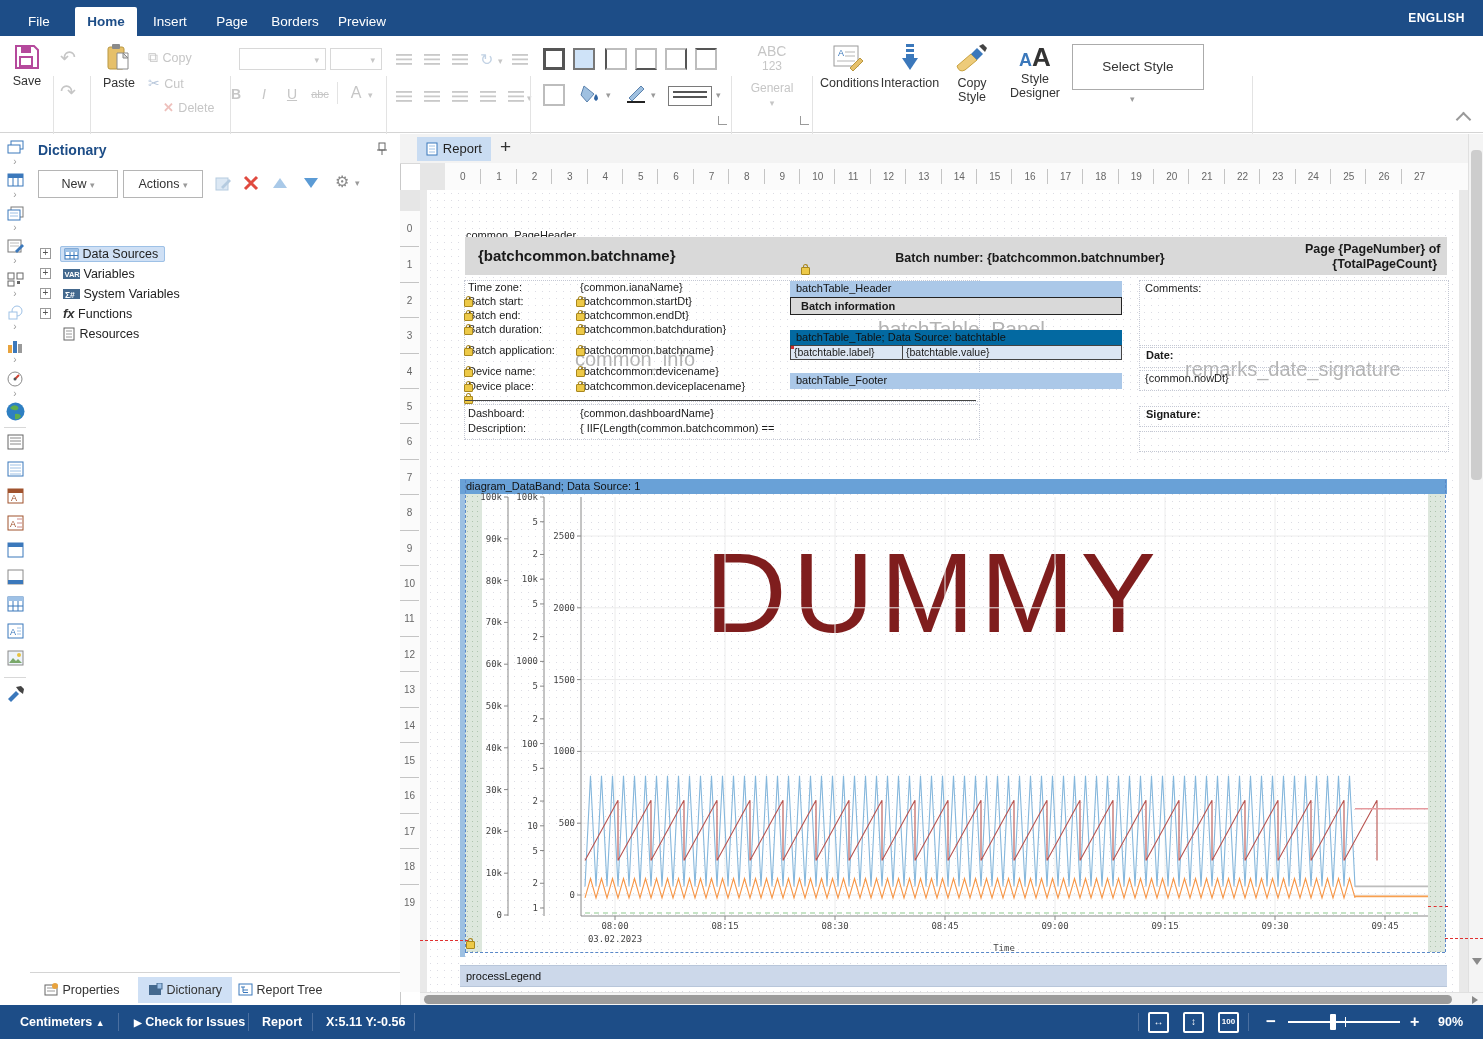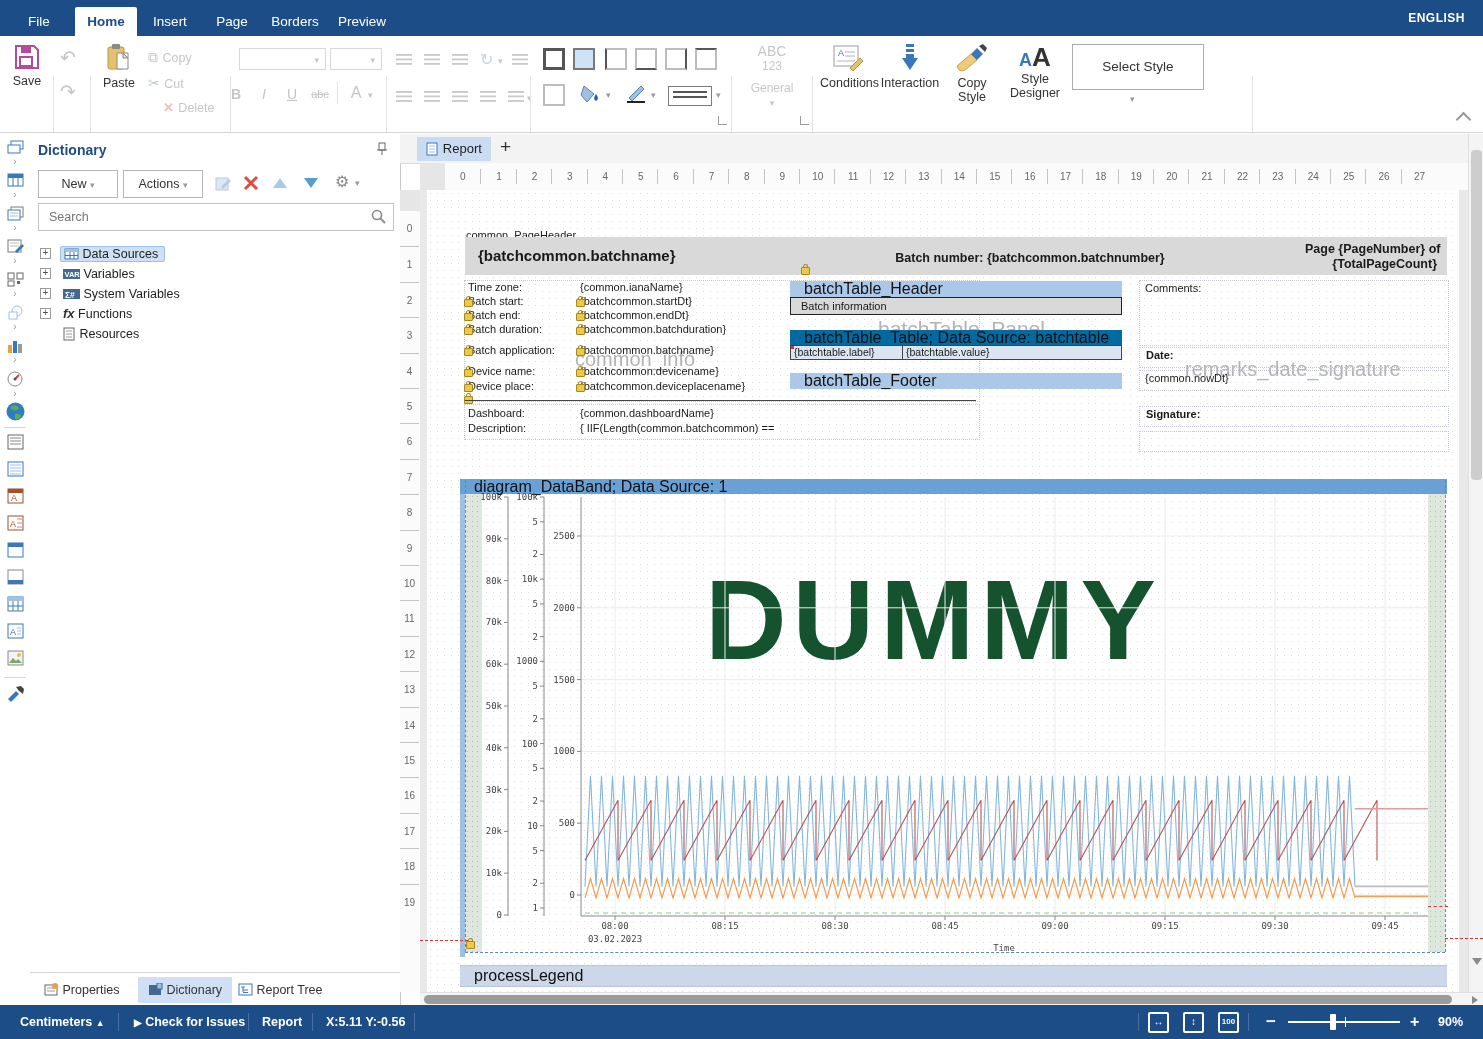--- a/index.html
+++ b/index.html
@@ -50,21 +50,21 @@
   .doctabs{left:400px;top:134px;width:1068px;height:29px;background:#f3f3f3;border-bottom:1px solid #d9d9d9}
   .doctab{background:#c9dcf2;font-size:13px;color:#222;line-height:24px}
   .hruler{left:420px;top:163px;width:1048px;height:27px;background:#fbfbfb;border-bottom:1px solid #cfcfcf;overflow:hidden}
   .vruler{left:400px;top:190px;width:20px;height:802px;background:#fbfbfb;border-right:1px solid #cfcfcf;overflow:hidden}
   .rcell{position:absolute;font-size:10px;color:#666;text-align:center}
   .canvasbg{left:420px;top:190px;width:1048px;height:802px;background:#e9e9e9}
   .page{left:427px;top:190px;width:1032px;height:802px;background:#fff;
         background-image:radial-gradient(#dcdce4 0.8px,transparent 0.8px);background-size:7px 7px}
   .comp{font-size:11px;color:#1a1a1a;white-space:nowrap}
   .dotted{border:1px dotted #c4c8d4}
-  .band{font-size:16px;color:#111;line-height:15px;padding-left:14px;white-space:nowrap;box-sizing:border-box}
+  .band{font-size:11px;color:#111;line-height:15px;padding-left:6px;white-space:nowrap;box-sizing:border-box}
   .wm{color:#b3b3b3;white-space:nowrap}
   .lock{width:7px;height:6px;background:#edc948;border:1px solid #a8871f;border-radius:1px}
   .lock:before{content:"";position:absolute;left:1px;top:-4px;width:3px;height:3px;
                border:1px solid #a8871f;border-bottom:none;border-radius:3px 3px 0 0}
   .greenstrip{width:17px;background:#dde7dd;background-image:radial-gradient(#aec4ae 0.8px,transparent 0.8px);background-size:5px 5px}
   .bdash-v{width:0;border-left:1px dashed #5a88c8}
   .bdash-h{height:0;border-top:1px dashed #5a88c8}
   .rdash{height:0;border-top:1px dashed #e03030}
   
   .vsb{left:1468px;top:134px;width:15px;height:858px;background:#f4f4f4;border-left:1px solid #e0e0e0}
@@ -355,27 +355,20 @@
       <rect x="1" y="3" width="12" height="12" fill="#dce8f4" stroke="#b5cbe0"></rect>
       <path d="M6 12 L14 4 l2 2 -8 8 z" fill="#b5cbe0"></path>
     </svg>
   <svg class="abs" style="left:213px;top:41px" width="16" height="16">
       <path d="M2 2 L14 14 M14 2 L2 14" stroke="#e04a3f" stroke-width="3"></path>
     </svg>
   <div class="abs" style="left:243px;top:44px;width:0;height:0;border-left:7px solid transparent;border-right:7px solid transparent;border-bottom:10px solid #a9c9e8"></div>
   <div class="abs" style="left:274px;top:44px;width:0;height:0;border-left:7px solid transparent;border-right:7px solid transparent;border-top:10px solid #5b9bd5"></div>
   <div class="abs" style="left:305px;top:38px;font-size:16px;color:#8a8a8a">⚙</div>
   <span class="abs chev" style="left:325px;top:44px">▾</span>
-  <div class="abs searchbox" style="left:8px;top:69px;width:354px;height:26px">
-    <input placeholder="Search" style="">
-    <svg class="abs" style="right:7px;top:5px" width="15" height="15">
-        <circle cx="6" cy="6" r="4.5" fill="none" stroke="#8a8a8a" stroke-width="1.6"></circle>
-        <path d="M9.5 9.5 L14 14" stroke="#8a8a8a" stroke-width="1.8"></path>
-      </svg>
-  </div>
 
   <div class="abs treerow" style="left:10px;top:110px">
     <span class="abs expander" style="left:0;top:4px">+</span>
     <span class="treesel" style="margin-left:20px"><svg width="15" height="12" style="vertical-align:-2px">
           <rect x="1" y="1" width="13" height="10" fill="#fff" stroke="#3b78bb"></rect>
           <rect x="1" y="1" width="13" height="3" fill="#9ec1e6"></rect>
           <path d="M6 4 v7 M10 4 v7 M1 7.5 h13" stroke="#3b78bb"></path>
         </svg>
       <span>Data Sources</span></span>
   </div>
@@ -541,21 +534,21 @@
 <div class="abs" style="left:465px;top:400px;width:511px;height:1px;background:#444"></div>
 <div class="abs dotted" style="left:464px;top:404px;width:514px;height:34px"></div>
 <div class="abs comp" style="left:468px;top:407px">Dashboard:</div>
 <div class="abs comp" style="left:580px;top:407px">{common.dashboardName}</div>
 <div class="abs comp" style="left:468px;top:422px">Description:</div>
 <div class="abs comp" style="left:580px;top:422px">{ IIF(Length(common.batchcommon) ==</div>
 
 <div class="abs wm" style="left:878px;top:317px;font-size:21px">batchTable_Panel</div>
 <div class="abs band" style="left:790px;top:281px;width:332px;height:16px;background:#abc8e8">batchTable_Header</div>
 <div class="abs" style="left:790px;top:297px;width:332px;height:18px;background:#d9d9d9;border:1px solid #222;box-sizing:border-box">
-  <div class="comp" style="margin:2px 0 0 10px;font-weight:normal">Batch information</div>
+  <div class="comp" style="margin:2px 0 0 10px;font-weight:bold">Batch information</div>
 </div>
 <div class="abs band" style="left:790px;top:330px;width:332px;height:29px;background:#0369a1">batchTable_Table; Data Source: batchtable</div>
 <div class="abs" style="left:790px;top:345px;width:113px;height:15px;background:#dce6f3;border:1px solid #444;box-sizing:border-box">
   <span class="abs" style="left:0;top:0;width:3px;height:3px;background:#d03030"></span>
   <div class="comp" style="margin-left:3px;font-size:10.5px">{batchtable.label}</div>
 </div>
 <div class="abs" style="left:902px;top:345px;width:220px;height:15px;background:#dce6f3;border:1px solid #444;box-sizing:border-box">
   <div class="comp" style="margin-left:3px;font-size:10.5px">{batchtable.value}</div>
 </div>
 <div class="abs band" style="left:790px;top:373px;width:332px;height:16px;background:#abc8e8">batchTable_Footer</div>
@@ -568,21 +561,21 @@
 <div class="abs dotted" style="left:1139px;top:370px;width:308px;height:19px"></div>
 <div class="abs comp" style="left:1145px;top:372px">{common.nowDt}</div>
 <div class="abs dotted" style="left:1139px;top:406px;width:308px;height:19px"></div>
 <div class="abs comp" style="left:1146px;top:408px;font-weight:bold">Signature:</div>
 <div class="abs dotted" style="left:1139px;top:431px;width:308px;height:19px"></div>
 
 <div class="abs band" style="left:460px;top:479px;width:987px;height:15px;background:#69a1d7">diagram_DataBand; Data Source: 1</div>
 <div class="abs" style="left:460px;top:494px;width:5px;height:463px;background:#9dc0e2"></div>
 <div class="abs greenstrip" style="left:465px;top:494px;height:458px"></div>
 <div class="abs greenstrip" style="left:1428px;top:494px;height:458px"></div>
-<div class="abs wm" style="left:705px;top:555px;width:490px;font-size:113px;font-weight:bold;letter-spacing:6px;color:#14532d;z-index:2">DUMMY</div>
+<div class="abs wm" style="left:705px;top:528px;width:490px;font-size:113px;font-weight:normal;letter-spacing:6px;color:#7f1d1d;z-index:2">DUMMY</div>
 
 <svg id="chart-svg" class="abs" style="left:455px;top:477px;z-index:3" width="1013" height="485" viewBox="455 477 1013 485">
     <line x1="581" y1="536" x2="1428" y2="536" stroke="#ececec"></line>
     <line x1="581" y1="607.8" x2="1428" y2="607.8" stroke="#ececec"></line>
     <line x1="581" y1="679.6" x2="1428" y2="679.6" stroke="#ececec"></line>
     <line x1="581" y1="751.4" x2="1428" y2="751.4" stroke="#ececec"></line>
     <line x1="581" y1="823.2" x2="1428" y2="823.2" stroke="#ececec"></line>
     <line x1="581" y1="895" x2="1428" y2="895" stroke="#ececec"></line>
     <line x1="615" y1="497" x2="615" y2="916" stroke="#ececec"></line>
     <line x1="725" y1="497" x2="725" y2="916" stroke="#ececec"></line>

